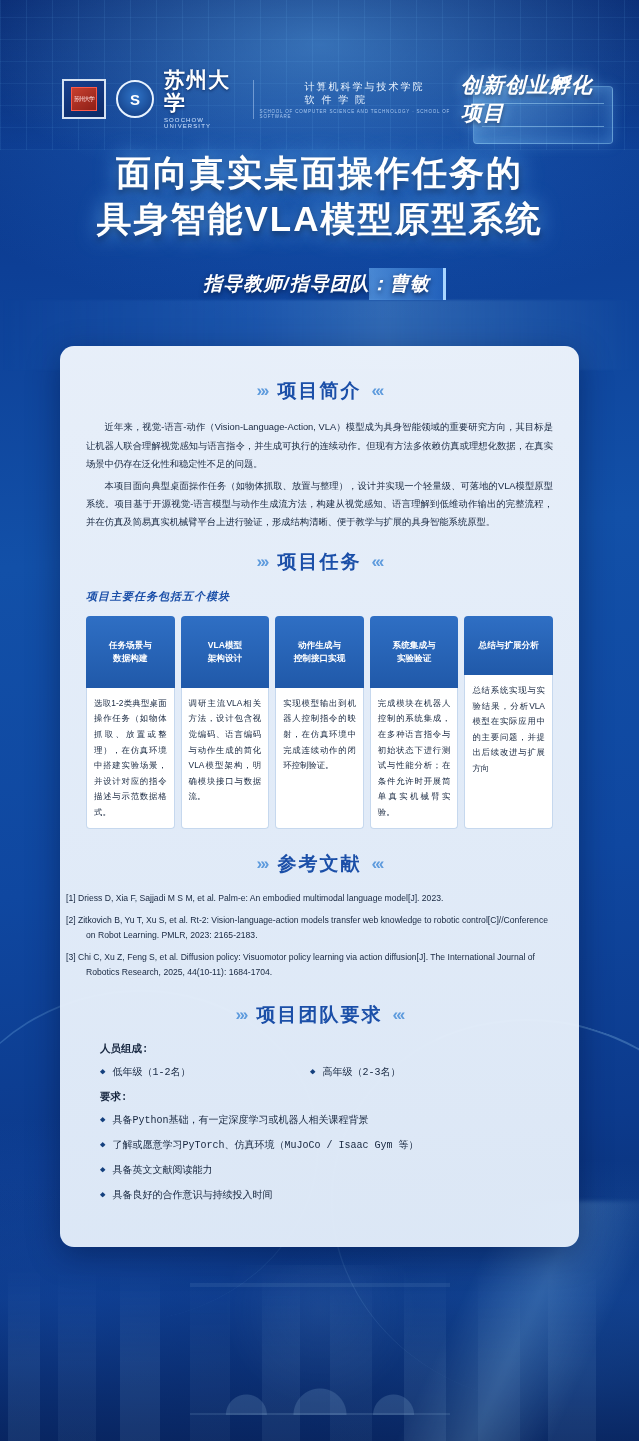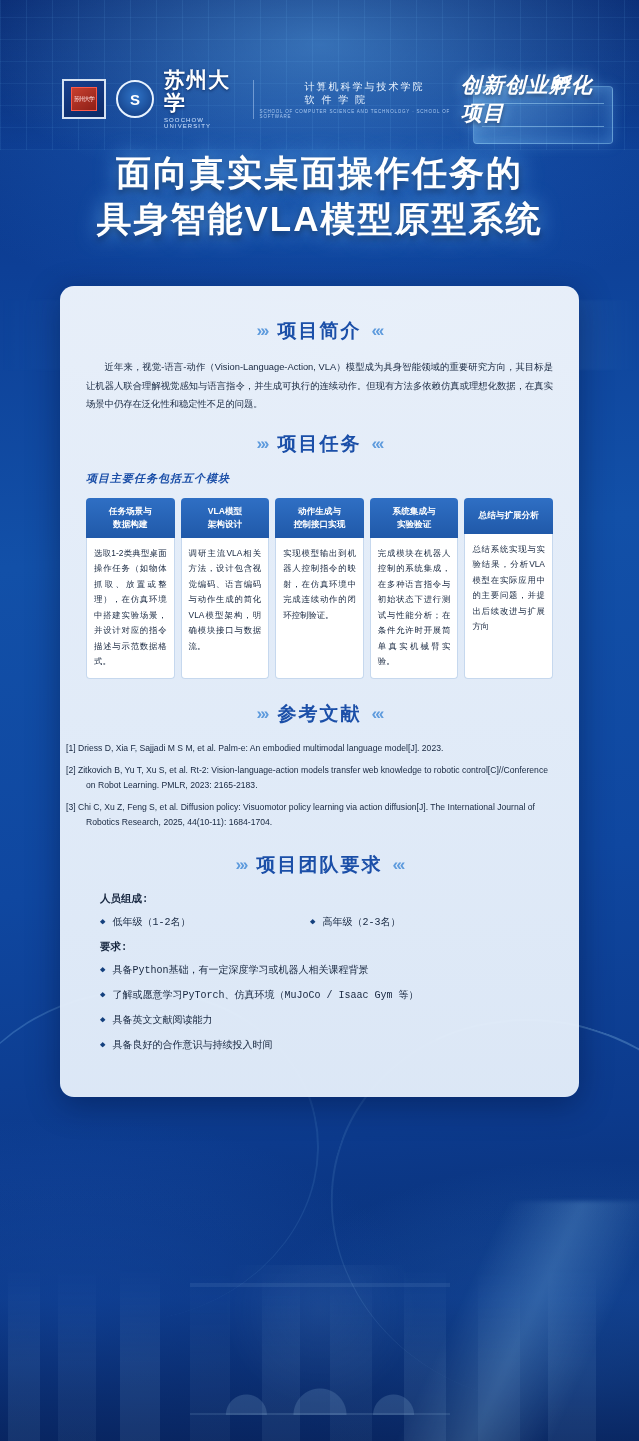--- a/index.html
+++ b/index.html
@@ -216,21 +216,21 @@
     margin: 10px 0 12px;
     font-style: italic;
   }
 
   
   .modules { display: flex; gap: 6px; }
   .mod { flex: 1 1 0; display: flex; flex-direction: column; }
   .mod-head {
     background: linear-gradient(180deg, #2f6fc4, #2059a9);
     color: #ffffff; font-size: 8.6px; font-weight: bold; line-height: 1.5;
-    text-align: center; padding: 7px 4px;
+    text-align: center; padding: 23px 4px;
     border-radius: 4px 4px 0 0;
     min-height: 36px;
     display: flex; align-items: center; justify-content: center;
   }
   .mod-body {
     background: #ffffff;
     border: 1px solid #c6d8ee; border-top: none;
     border-radius: 0 0 4px 4px;
     color: #16263f; font-size: 8.4px; line-height: 1.85;
     padding: 8px 7px; flex: 1 1 auto; text-align: justify;
@@ -286,28 +286,32 @@
     <div class="dept-en">SCHOOL OF COMPUTER SCIENCE AND TECHNOLOGY · SCHOOL OF SOFTWARE</div>
   </div>
   <div class="banner-title">创新创业孵化项目</div>
 </div>
 
 <div class="hero">
   <h1>
     <span>面向真实桌面操作任务的</span><br>
     <span>具身智能VLA模型原型系统</span>
   </h1>
+  <div class="mentor-wrap">
+    <div class="mentor">指导教师/指导团队：曹敏</div>
+  </div>
 </div>
 
 <div class="card">
 
   <div class="sec-title">
     <span class="chev l">›››</span><span>项目简介</span><span class="chev r">‹‹‹</span>
   </div>
   <p class="para">近年来，视觉-语言-动作（Vision-Language-Action, VLA）模型成为具身智能领域的重要研究方向，其目标是让机器人联合理解视觉感知与语言指令，并生成可执行的连续动作。但现有方法多依赖仿真或理想化数据，在真实场景中仍存在泛化性和稳定性不足的问题。</p>
+  <p class="para">本项目面向典型桌面操作任务（如物体抓取、放置与整理），设计并实现一个轻量级、可落地的VLA模型原型系统。项目基于开源视觉-语言模型与动作生成流方法，构建从视觉感知、语言理解到低维动作输出的完整流程，并在仿真及简易真实机械臂平台上进行验证，形成结构清晰、便于教学与扩展的具身智能系统原型。</p>
 
   <div class="sec-title" style="margin-top:18px;">
     <span class="chev l">›››</span><span>项目任务</span><span class="chev r">‹‹‹</span>
   </div>
   <div class="sub-title">项目主要任务包括五个模块</div>
 
   <div class="modules">
     <div class="mod">
       <div class="mod-head">任务场景与<br>数据构建</div>
       <div class="mod-body">选取1-2类典型桌面操作任务（如物体抓取、放置或整理），在仿真环境中搭建实验场景，并设计对应的指令描述与示范数据格式。</div>

